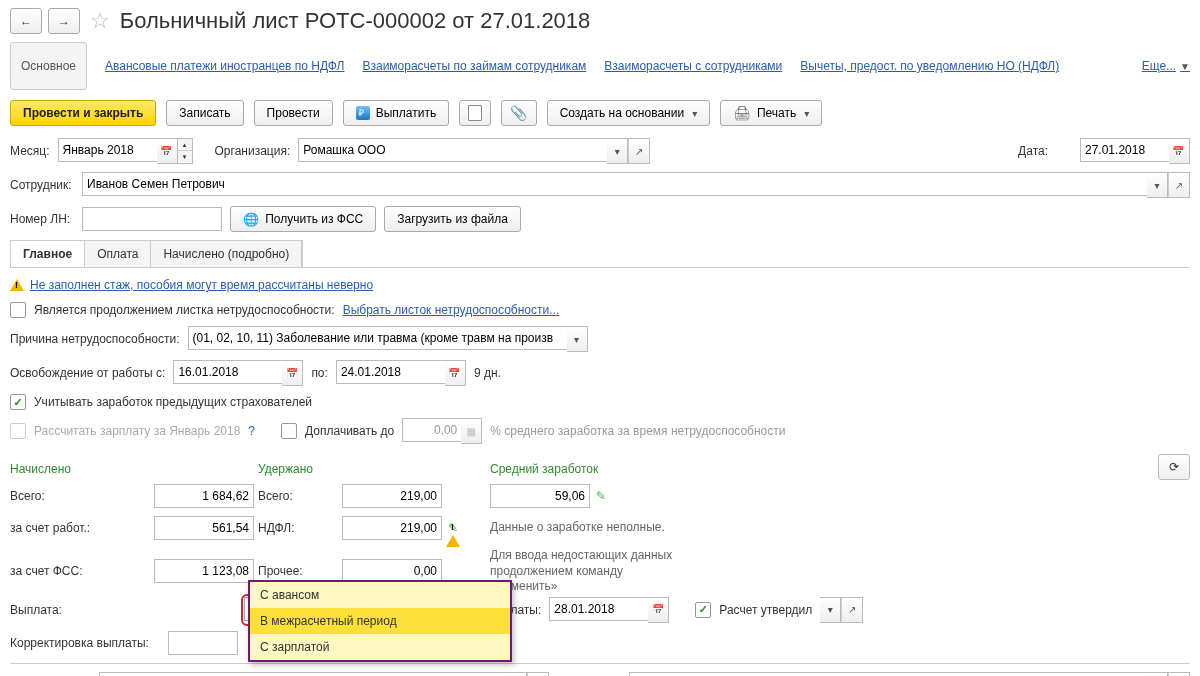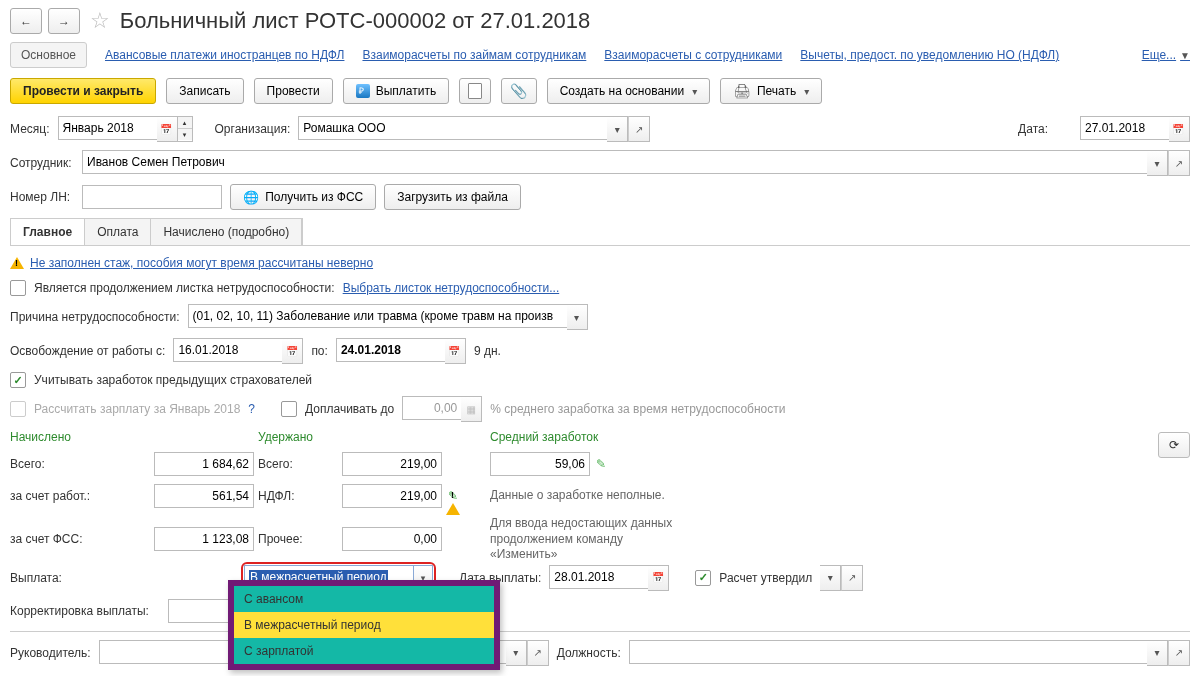--- a/index.html
+++ b/index.html
@@ -19,21 +19,21 @@
     background: linear-gradient(#fff,#eee);
     display: flex; align-items: center; justify-content: center;
     cursor: pointer;
   }
   .star {
     font-size: 22px; color: #bbb; padding: 0 4px;
   }
   h1 { font-size: 22px; font-weight: normal; margin: 0; }
   .subnav { display: flex; align-items: center; gap: 18px; margin-bottom: 10px; flex-wrap: wrap; }
   .tab-main {
-    padding: 5px 10px;
+    padding: 16px 10px;
     border: 1px solid #ccc;
     border-radius: 3px;
     background: #f4f4f4;
     color: #555;
     text-decoration: none;
   }
   .link { text-decoration: underline; cursor: pointer; }
   .more-link { color: #2a5db0; display: flex; align-items: center; gap: 2px; }
   .toolbar { display: flex; align-items: center; gap: 10px; margin-bottom: 12px; flex-wrap: wrap; }
   .btn {
@@ -118,21 +118,21 @@
   .checkbox {
     width: 14px; height: 14px; border: 1px solid #999; border-radius: 2px;
     display: inline-flex; align-items: center; justify-content: center;
     font-size: 11px; background: #fff;
   }
   .checkbox.checked::after { content: "✓"; color: #2e8b2e; font-weight: bold; }
   .disabled { color: #aaa; }
   .disabled .checkbox { border-color: #ccc; }
   .help { color: #2a5db0; cursor: help; }
 
-  .calc-grid { display: grid; grid-template-columns: 140px 100px 80px 100px 40px 200px; align-items: center; row-gap: 8px; column-gap: 4px; margin-top: 0;}
+  .calc-grid { display: grid; grid-template-columns: 140px 100px 80px 100px 40px 200px; align-items: center; row-gap: 8px; column-gap: 4px; margin-top: 10px;}
   .calc-head { color: #2e8b2e; font-weight: normal; }
   .num-input { text-align: right; }
   .pencil { color: #4caf50; font-size: 12px; cursor: pointer; }
   .note { color: #666; font-size: 12px; line-height: 1.3; }
   .refresh-btn { width: 30px; height: 24px; border: 1px solid #bbb; border-radius:3px; background:linear-gradient(#fff,#eee); display:flex; align-items:center; justify-content:center; cursor:pointer;}
 
   .combo-wrap { position: relative; display: inline-flex; }
   .combo-highlight {
     position: absolute; inset: -3px;
     border: 2px solid #d22; border-radius: 6px;
@@ -147,24 +147,24 @@
   .combo-input span.sel { background: #2a5db0; color: #fff; padding: 0 1px; }
   .combo-btn {
     width: 18px; height: 24px; border: 1px solid #8aa9d6; border-left: none;
     background: linear-gradient(#fff,#eee);
     display:flex; align-items:center; justify-content:center;
     font-size: 9px; color: #555; cursor: pointer;
   }
 
   .dropdown-list {
     position: absolute;
-    left: 228px; top: 580px;
+    left: 248px; top: 580px;
     width: 260px;
-    border: 6px solid #701a75;
-    background: #14b8a6;
+    border: 2px solid #701a75;
+    background: #fef9c3;
     box-shadow: 2px 3px 6px rgba(0,0,0,0.25);
     z-index: 100;
   }
   .dropdown-list .item {
     padding: 6px 10px;
     cursor: pointer;
   }
   .dropdown-list .item.selected {
     background: #ffe03a;
   }
@@ -304,21 +304,21 @@
 
 
 <div class="form-row">
   <span class="label">Освобождение от работы с:</span>
   <div class="input-group">
     <input type="text" style="width: 100px;" value="16.01.2018">
     <div class="grp-btn">📅</div>
   </div>
   <span class="label">по:</span>
   <div class="input-group">
-    <input type="text" style="width: 100px; font-weight: bold;" value="24.01.2018">
+    <input type="text" style="width: 100px;" value="24.01.2018">
     <div class="grp-btn">📅</div>
   </div>
   <span>9 дн.</span>
 </div>
 
 
 <div class="form-row">
   <span class="checkbox checked"></span>
   <span>Учитывать заработок предыдущих страхователей</span>
 </div>

